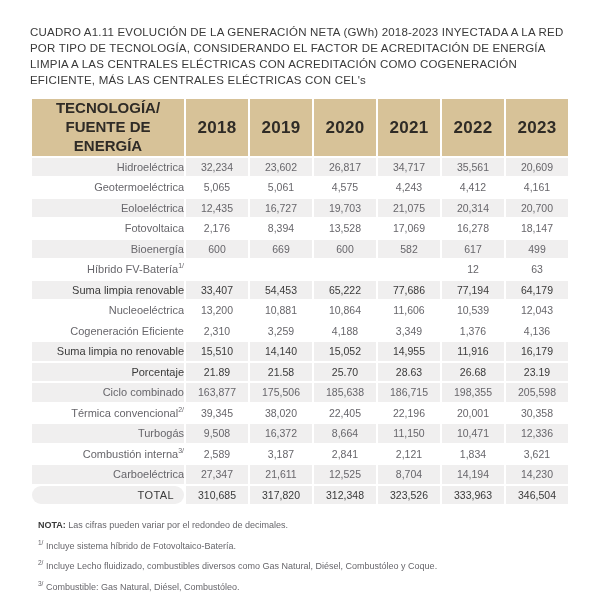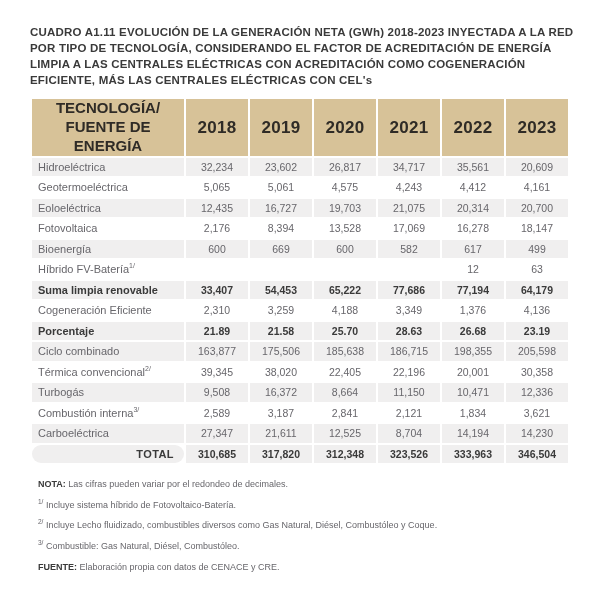--- a/index.html
+++ b/index.html
@@ -11,21 +11,21 @@
   }
   html,body{margin:0;padding:0;background:#ffffff;}
   .page{
     width:600px;height:601px;box-sizing:border-box;
     background:#ffffff;
     padding:24px 28px 0 30px;
     font-family:"Liberation Sans", sans-serif;
     overflow:hidden;
   }
   .title{
-    font-size:11.5px;font-weight:bold;color:var(--text-dark);
+    font-size:11.5px;font-weight:normal;color:var(--text-dark);
     line-height:1.4;letter-spacing:0.2px;
     width:545px;margin:0 2px 9px 0;
   }
   table.data{
     border-collapse:separate;border-spacing:2px;
     table-layout:fixed;
   }
   table.data col.c-label{width:152px;}
   table.data col.c-year{width:62px;}
   th.hdr{
@@ -33,24 +33,24 @@
     font-weight:bold;text-align:center;vertical-align:middle;
     height:37px;padding:0;
   }
   th.hdr.label{font-size:15px;line-height:1.25;}
   th.hdr.year{font-size:17px;letter-spacing:0.3px;}
   td{
     height:18.5px;padding:0;vertical-align:middle;
     font-size:10.5px;color:var(--text-normal);
     white-space:nowrap;overflow:hidden;
   }
-  td.lbl{text-align:left;padding-left:6px;font-size:11px;}
+  td.lbl{text-align:right;padding-left:6px;font-size:11px;}
   td.num{text-align:center;}
   tr.shaded td{background:var(--stripe);}
-  tr.boldrow td{font-weight:bold;color:var(--text-dark);}
+  tr.boldrow td{font-weight:normal;color:var(--text-dark);}
   tr.totalrow td.lbl{text-align:right;padding-right:10px;letter-spacing:0.4px;border-radius:9px;}
   sup.marker{font-size:7px;line-height:0;}
   .footnotes{margin-top:13px;font-size:9px;color:var(--text-normal);line-height:1.4;}
   .footnotes .fn-line{margin:8px;}
   .fn-label{font-weight:bold;color:var(--text-dark);}
   .fn-sup{font-size:6.5px;vertical-align:super;line-height:0;}
   .fuente{margin-top:11px;}
 </style>
 </head>
 <body>
@@ -141,27 +141,45 @@
         <tr class="shaded boldrow">
           <td class="lbl">Suma limpia renovable</td>
           <td class="num">33,407</td>
           <td class="num">54,453</td>
           <td class="num">65,222</td>
           <td class="num">77,686</td>
           <td class="num">77,194</td>
           <td class="num">64,179</td>
         </tr>
         <tr>
+          <td class="lbl">Nucleoeléctrica</td>
+          <td class="num">13,200</td>
+          <td class="num">10,881</td>
+          <td class="num">10,864</td>
+          <td class="num">11,606</td>
+          <td class="num">10,539</td>
+          <td class="num">12,043</td>
+        </tr>
+        <tr>
           <td class="lbl">Cogeneración Eficiente</td>
           <td class="num">2,310</td>
           <td class="num">3,259</td>
           <td class="num">4,188</td>
           <td class="num">3,349</td>
           <td class="num">1,376</td>
           <td class="num">4,136</td>
+        </tr>
+        <tr class="shaded boldrow">
+          <td class="lbl">Suma limpia no renovable</td>
+          <td class="num">15,510</td>
+          <td class="num">14,140</td>
+          <td class="num">15,052</td>
+          <td class="num">14,955</td>
+          <td class="num">11,916</td>
+          <td class="num">16,179</td>
         </tr>
         <tr class="shaded boldrow">
           <td class="lbl">Porcentaje</td>
           <td class="num">21.89</td>
           <td class="num">21.58</td>
           <td class="num">25.70</td>
           <td class="num">28.63</td>
           <td class="num">26.68</td>
           <td class="num">23.19</td>
         </tr>

